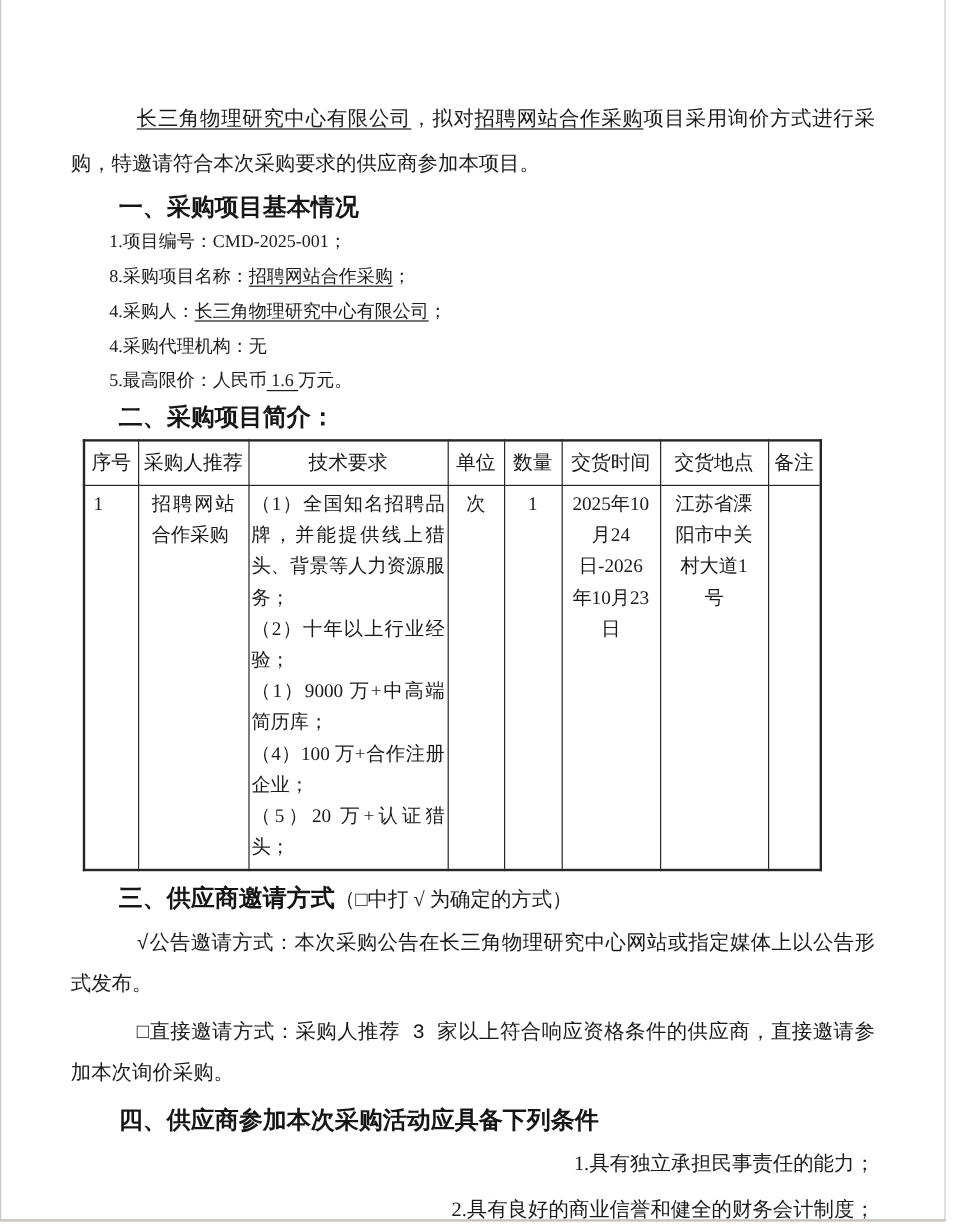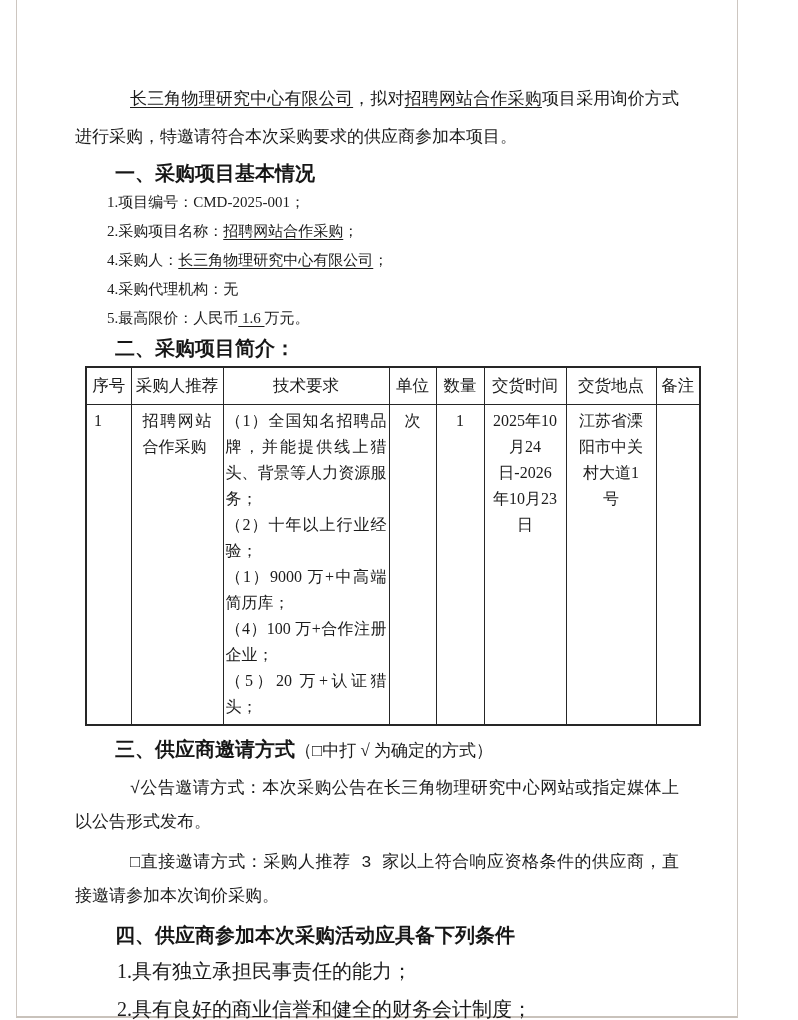--- a/index.html
+++ b/index.html
@@ -3,21 +3,21 @@
 <meta charset="utf-8">
 <style>
   html,body{margin:0;padding:0;}
   body{
     width:798px;height:1020px;background:#ffffff;overflow:hidden;
     font-family:"Liberation Serif","DejaVu Serif",serif;
     color:#1b1b1b;
   }
   .page{
     box-sizing:border-box;position:relative;
-    margin-left:16px;width:722px;height:1018px;
+    margin-left:0;width:788px;height:1018px;
     border-left:1px solid #cdc6c0;
     border-right:1px solid #cdc6c0;
     border-bottom:2px solid #c9c2bb;
     padding:80px 58px 0 58px;
     background:#ffffff;
   }
   .u{text-decoration:underline;text-underline-offset:3px;}
   .intro{margin:0;font-size:17px;line-height:38px;text-align:justify;text-indent:55px;}
   .hd{font-family:"Liberation Sans","DejaVu Sans",sans-serif;font-weight:bold;font-size:20px;color:#161616;}
   .hd1{margin:2px 0 0 40px;line-height:30px;}
@@ -39,34 +39,34 @@
   td.c-prod{padding-left:11px;padding-right:11px;text-align:justify;word-break:break-all;}
   td.c-tech p{margin:0;padding:0 2px;text-align:justify;}
   td.c-unit,td.c-qty{text-align:center;}
   td.c-time{padding-left:6px;padding-right:6px;text-align:center;}
   td.c-place{padding-left:10px;padding-right:10px;text-align:center;}
 
   .hd3row{margin:8px 0 0 40px;line-height:30px;font-size:17px;}
   .hd3row .note{font-family:"Liberation Serif","DejaVu Serif",serif;font-weight:normal;color:#1b1b1b;}
   .para3{margin:6px 0 0 0;font-size:17px;line-height:34px;text-align:justify;text-indent:55px;font-family:Liberation Mono, monospace;}
   .hd4{margin:6px 0 0 40px;line-height:30px;}
-  .items4 p{margin:4px 0 0 42px;font-size:20px;line-height:34px;}
+  .items4 p{margin:4px 0 0 42px;font-size:17px;line-height:34px;text-align:right;}
 </style>
 </head>
 <body>
 
 <div class="page">
 
   <p class="intro"><span class="u">长三角物理研究中心有限公司</span><span>，拟对</span><span class="u">招聘网站合作采购</span><span>项目采用询价方式进行采购，特邀请符合本次采购要求的供应商参加本项目。</span></p>
 
   <p class="hd hd1">一、采购项目基本情况</p>
 
   <div class="items1">
     <p><span>1.项目编号：CMD-2025-001；</span><span class="u"></span><span></span></p>
-    <p><span>2.采购项目名称：</span><span class="u">招聘网站合作采购</span><span>；</span></p>
+    <p><span>8.采购项目名称：</span><span class="u">招聘网站合作采购</span><span>；</span></p>
     <p><span>4.采购人：</span><span class="u">长三角物理研究中心有限公司</span><span>；</span></p>
     <p><span>4.采购代理机构：无</span><span class="u"></span><span></span></p>
     <p><span>5.最高限价：人民币</span><span class="u"> 1.6 </span><span>万元。</span></p>
   </div>
 
   <p class="hd hd2">二、采购项目简介：</p>
 
   <table class="ptable">
     <colgroup>
       <col style="width:45px">

